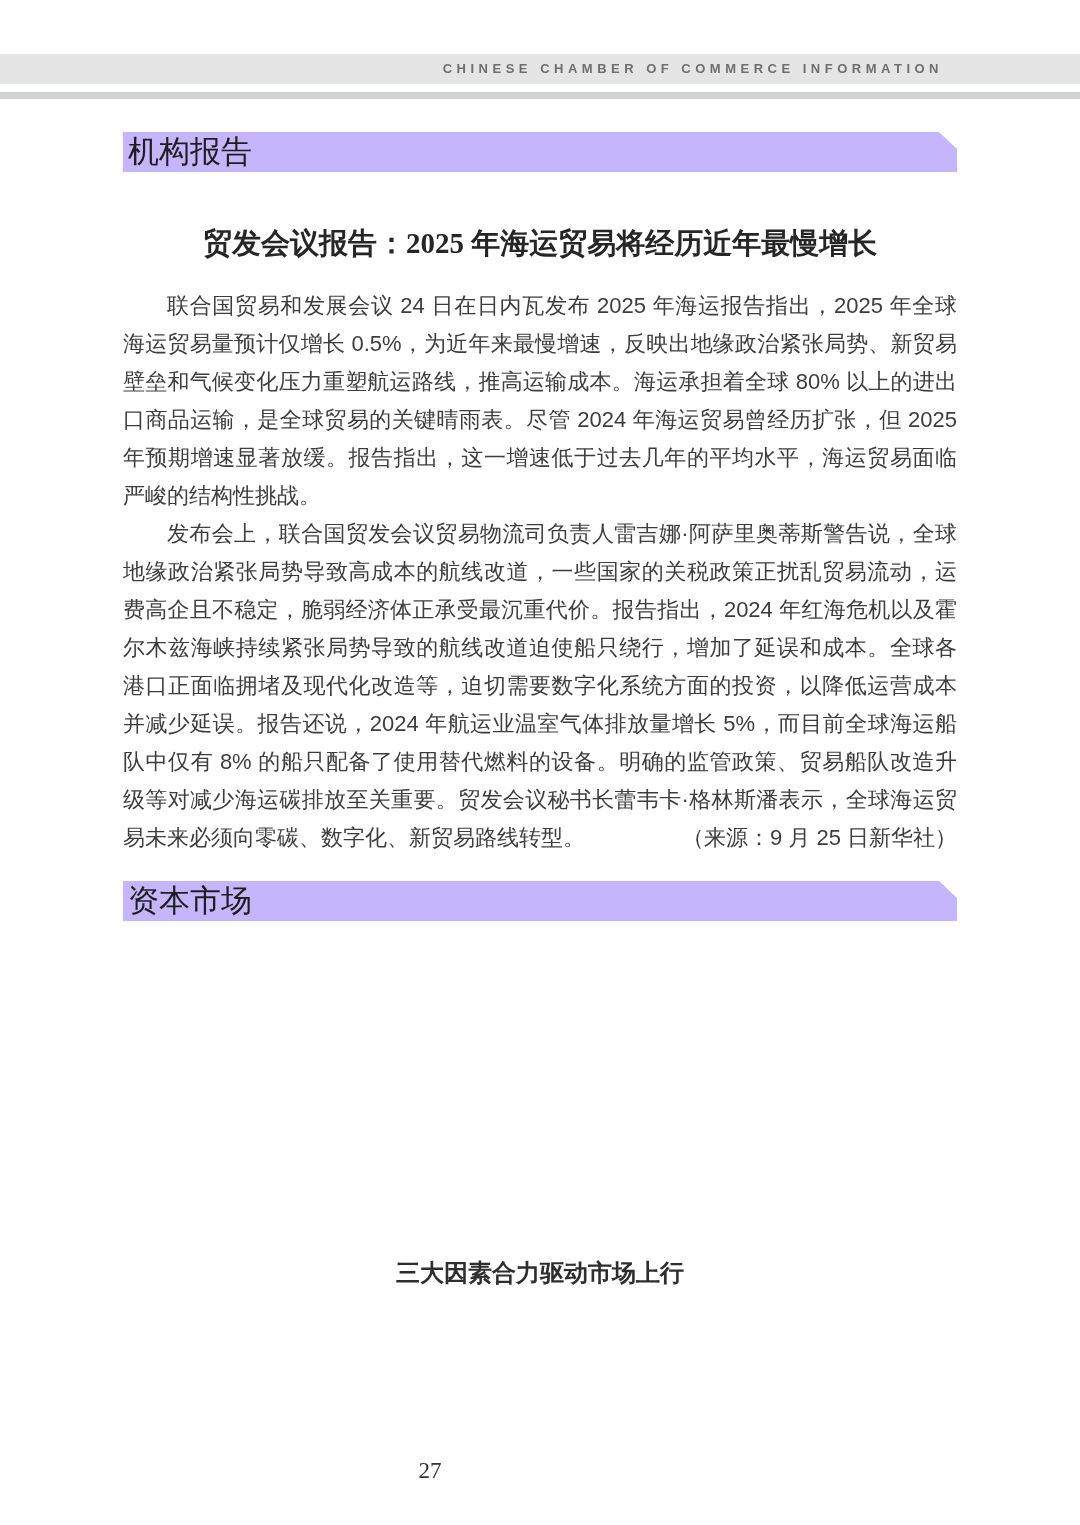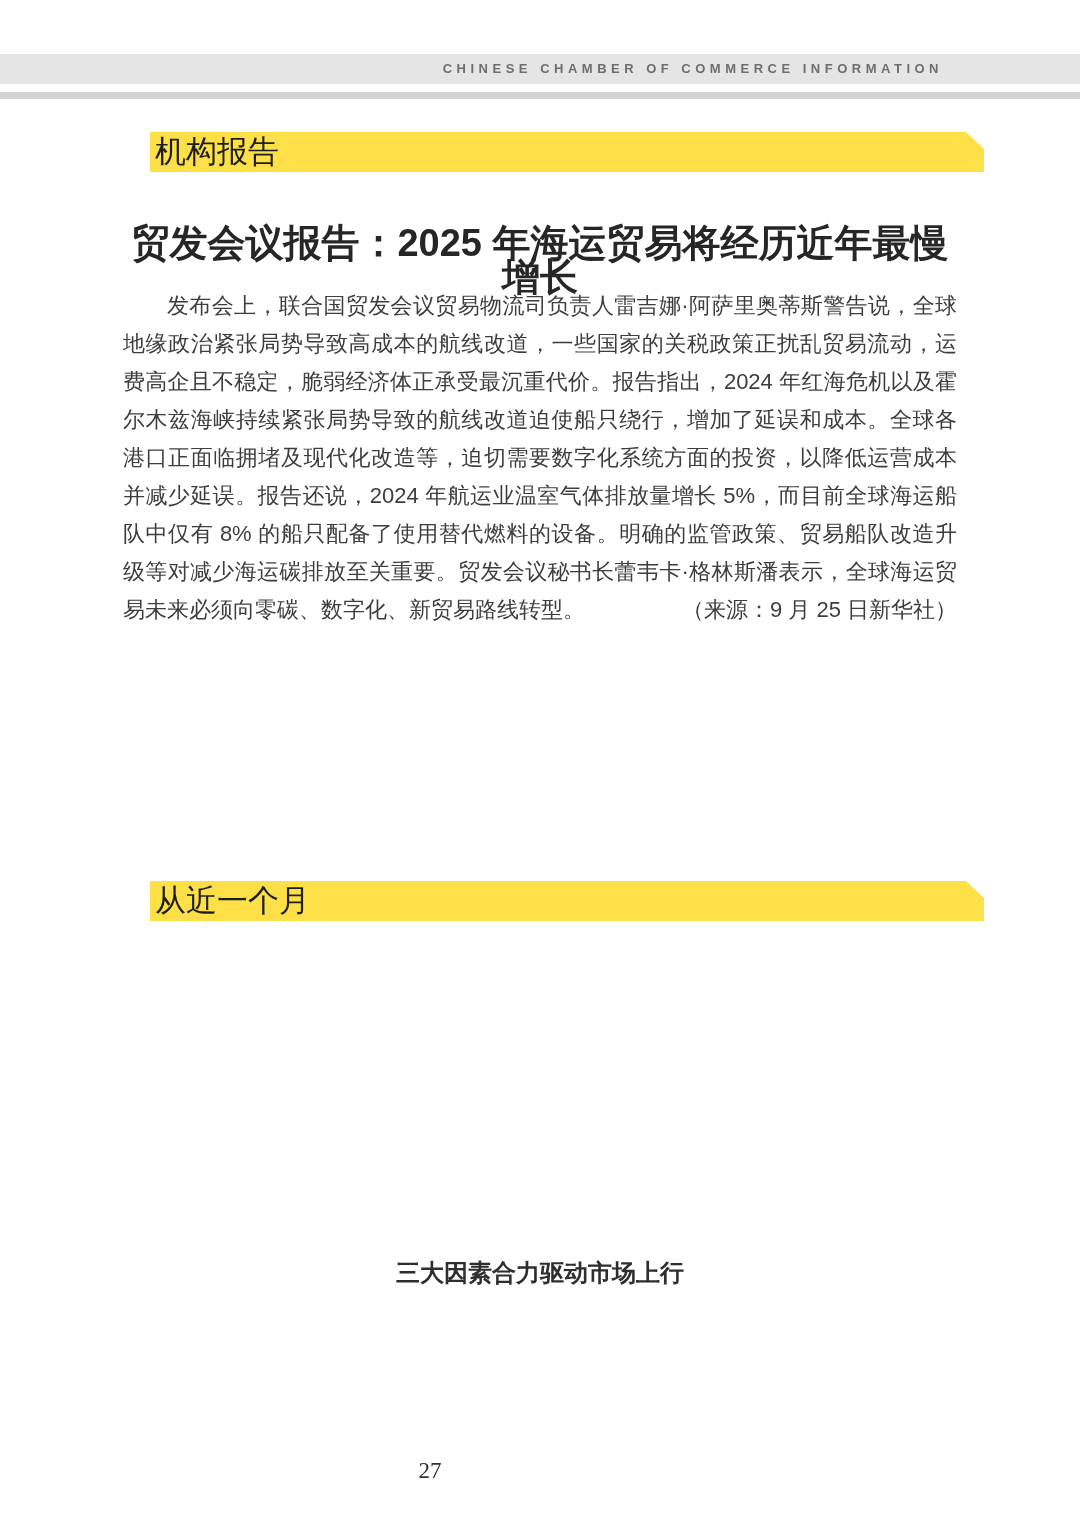--- a/index.html
+++ b/index.html
@@ -41,38 +41,38 @@
   }
   
   .content-block {
     position: absolute;
     left: 123px;
     width: 834px;
   }
   
   .section-banner {
     height: 40px;
-    background: #fde047;
+    background: #c4b5fd;
     clip-path: polygon(0 0, calc(100% - 18px) 0, 100% 17px, 100% 100%, 0 100%);
-    margin-left: 27px;
   }
   .section-banner-text {
     font-family: "Liberation Serif", serif;
     font-size: 31px;
     line-height: 40px;
     color: #1e1e1e;
     padding-left: 5px;
     display: block;
   }
   .article-title {
-    font-size: 38px;
+    font-size: 29px;
     font-weight: bold;
     color: #262626;
     text-align: center;
     line-height: 34px;
+    font-family: Liberation Serif, serif;
   }
   .article-body {
     font-size: 22px;
     line-height: 38px;
     color: #3d3d3d;
     text-align: justify;
     text-justify: inter-ideograph;
   }
   .para {
     margin: 0;
@@ -111,27 +111,30 @@
   <div class="topbar-thin"></div>
 
   <div class="content-block section-banner" style="top:132px;">
     <span class="section-banner-text">机构报告</span>
   </div>
 
   <div class="content-block article-title" style="top:226px;">贸发会议报告：2025 年海运贸易将经历近年最慢增长</div>
 
   <div class="content-block article-body" style="top:287px;">
     <p class="para">
+      <span>联合国贸易和发展会议 24 日在日内瓦发布 2025 年海运报告指出，2025 年全球海运贸易量预计仅增长 0.5%，为近年来最慢增速，反映出地缘政治紧张局势、新贸易壁垒和气候变化压力重塑航运路线，推高运输成本。海运承担着全球 80% 以上的进出口商品运输，是全球贸易的关键晴雨表。尽管 2024 年海运贸易曾经历扩张，但 2025 年预期增速显著放缓。报告指出，这一增速低于过去几年的平均水平，海运贸易面临严峻的结构性挑战。</span>
+    </p>
+    <p class="para">
       <span>发布会上，联合国贸发会议贸易物流司负责人雷吉娜·阿萨里奥蒂斯警告说，全球地缘政治紧张局势导致高成本的航线改道，一些国家的关税政策正扰乱贸易流动，运费高企且不稳定，脆弱经济体正承受最沉重代价。报告指出，2024 年红海危机以及霍尔木兹海峡持续紧张局势导致的航线改道迫使船只绕行，增加了延误和成本。全球各港口正面临拥堵及现代化改造等，迫切需要数字化系统方面的投资，以降低运营成本并减少延误。报告还说，2024 年航运业温室气体排放量增长 5%，而目前全球海运船队中仅有 8% 的船只配备了使用替代燃料的设备。明确的监管政策、贸易船队改造升级等对减少海运碳排放至关重要。贸发会议秘书长蕾韦卡·格林斯潘表示，全球海运贸易未来必须向零碳、数字化、新贸易路线转型。</span>
       <span class="source">（来源：9 月 25 日新华社）</span>
     </p>
   </div>
 
   <div class="content-block section-banner" style="top:881px;">
-    <span class="section-banner-text">从近一个月</span>
+    <span class="section-banner-text">资本市场</span>
   </div>
 
 
 
   <div class="content-block sub-heading" style="top:1254px;">三大因素合力驱动市场上行</div>
 
 
   <div class="page-number">27</div>
 
 </div>

